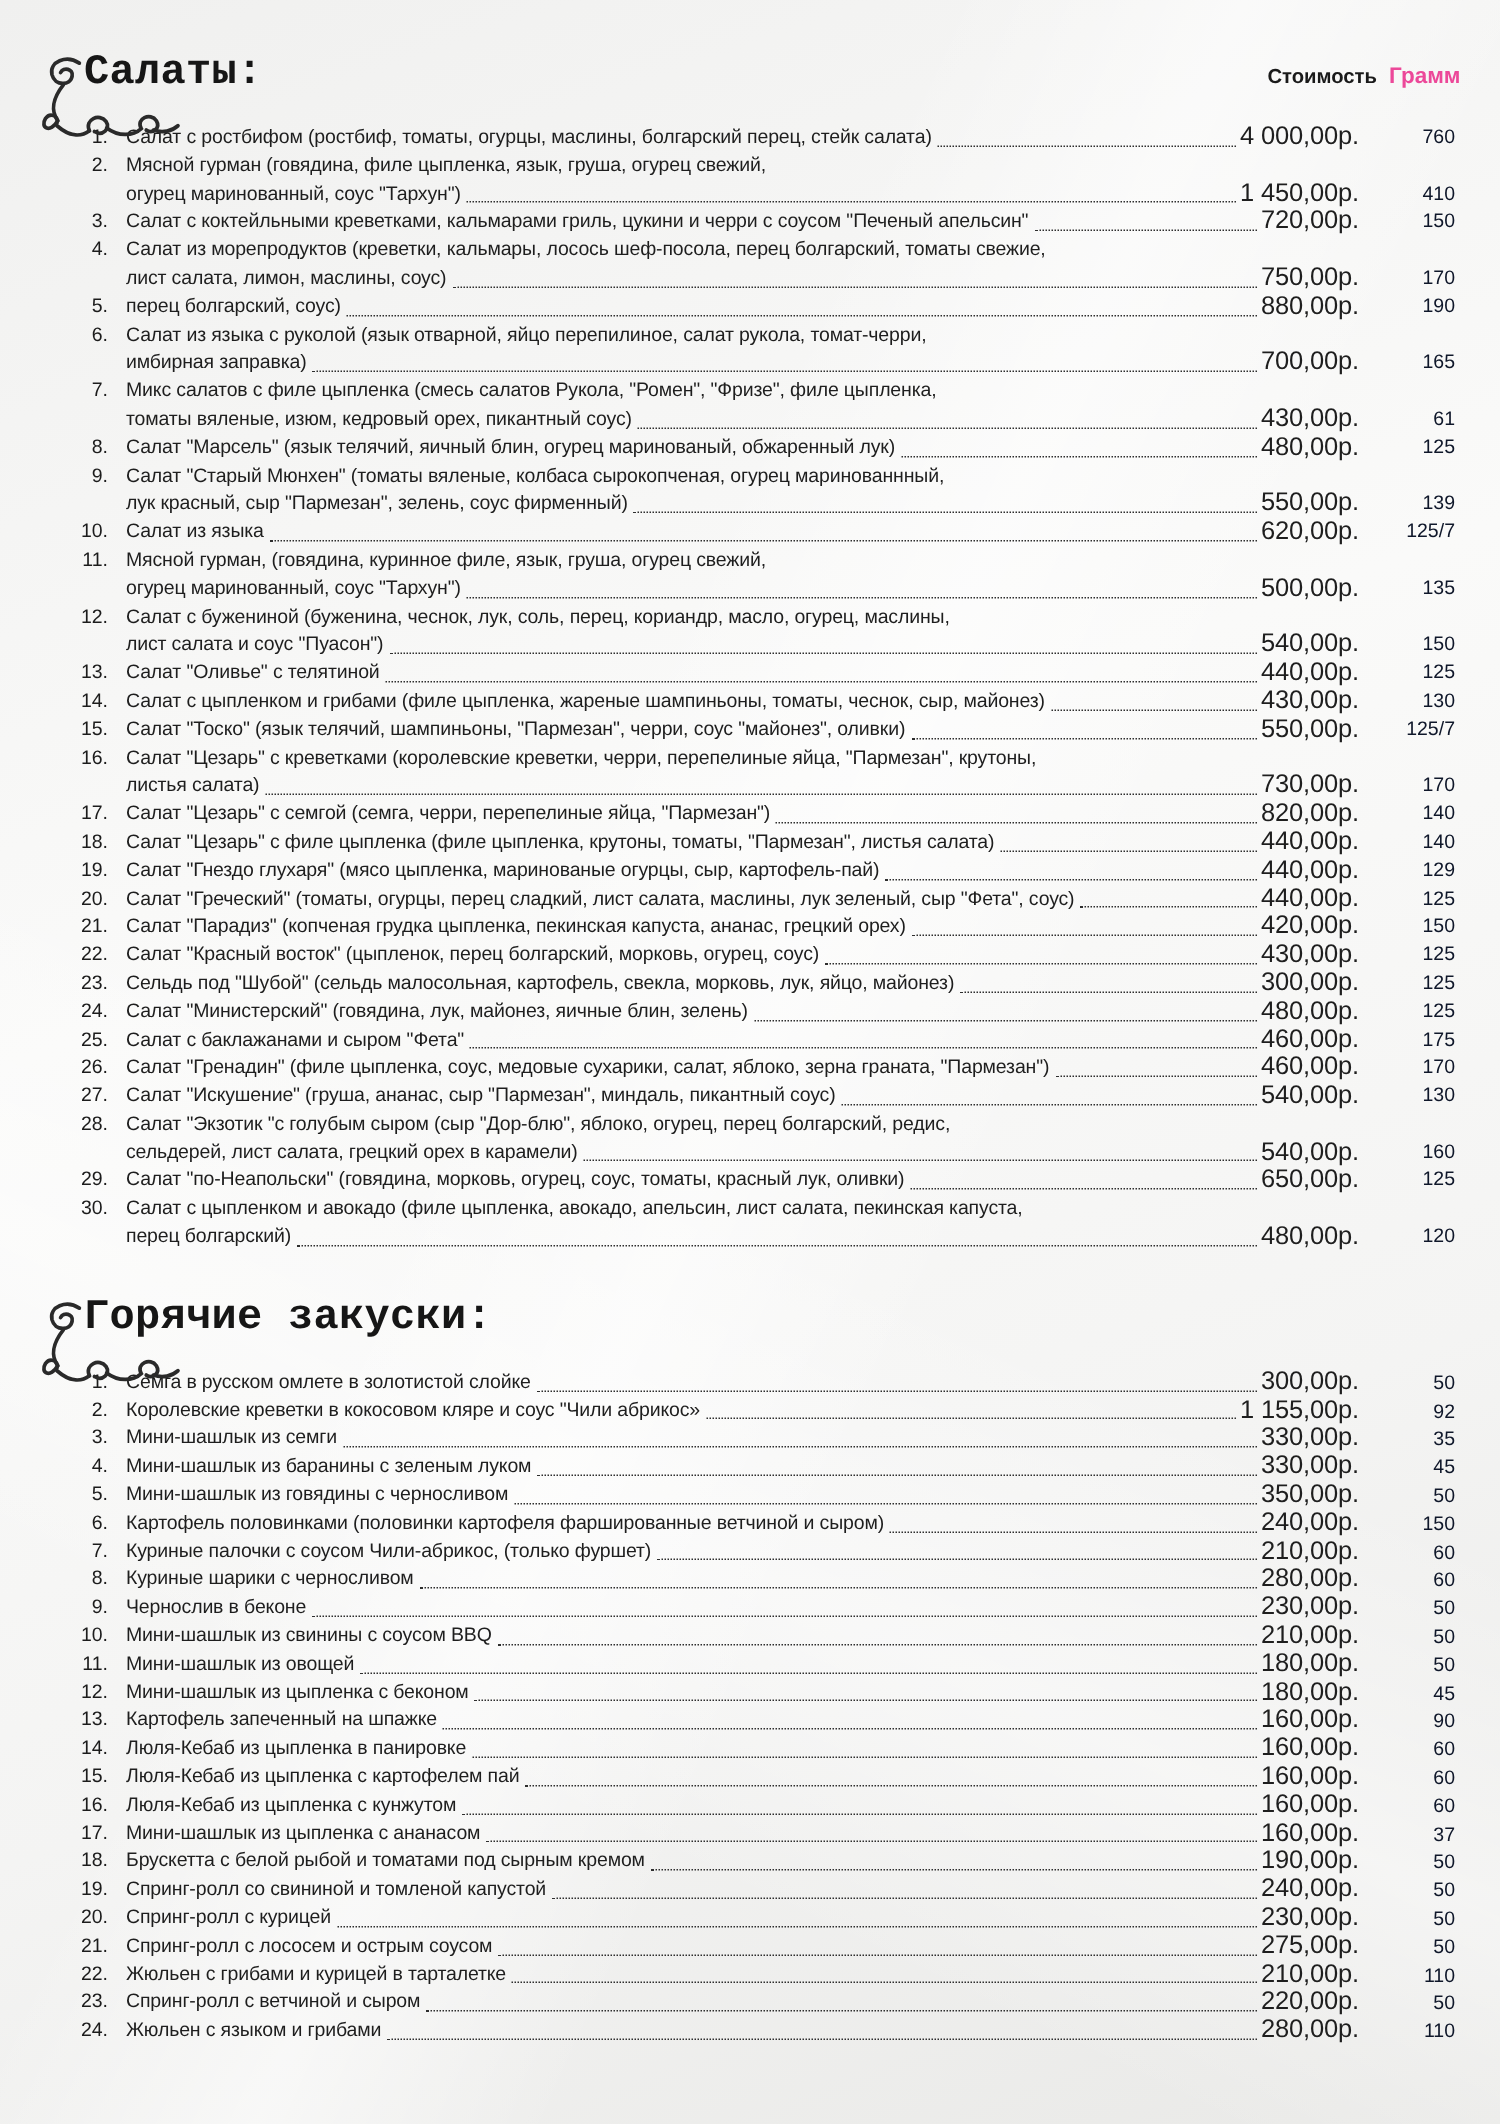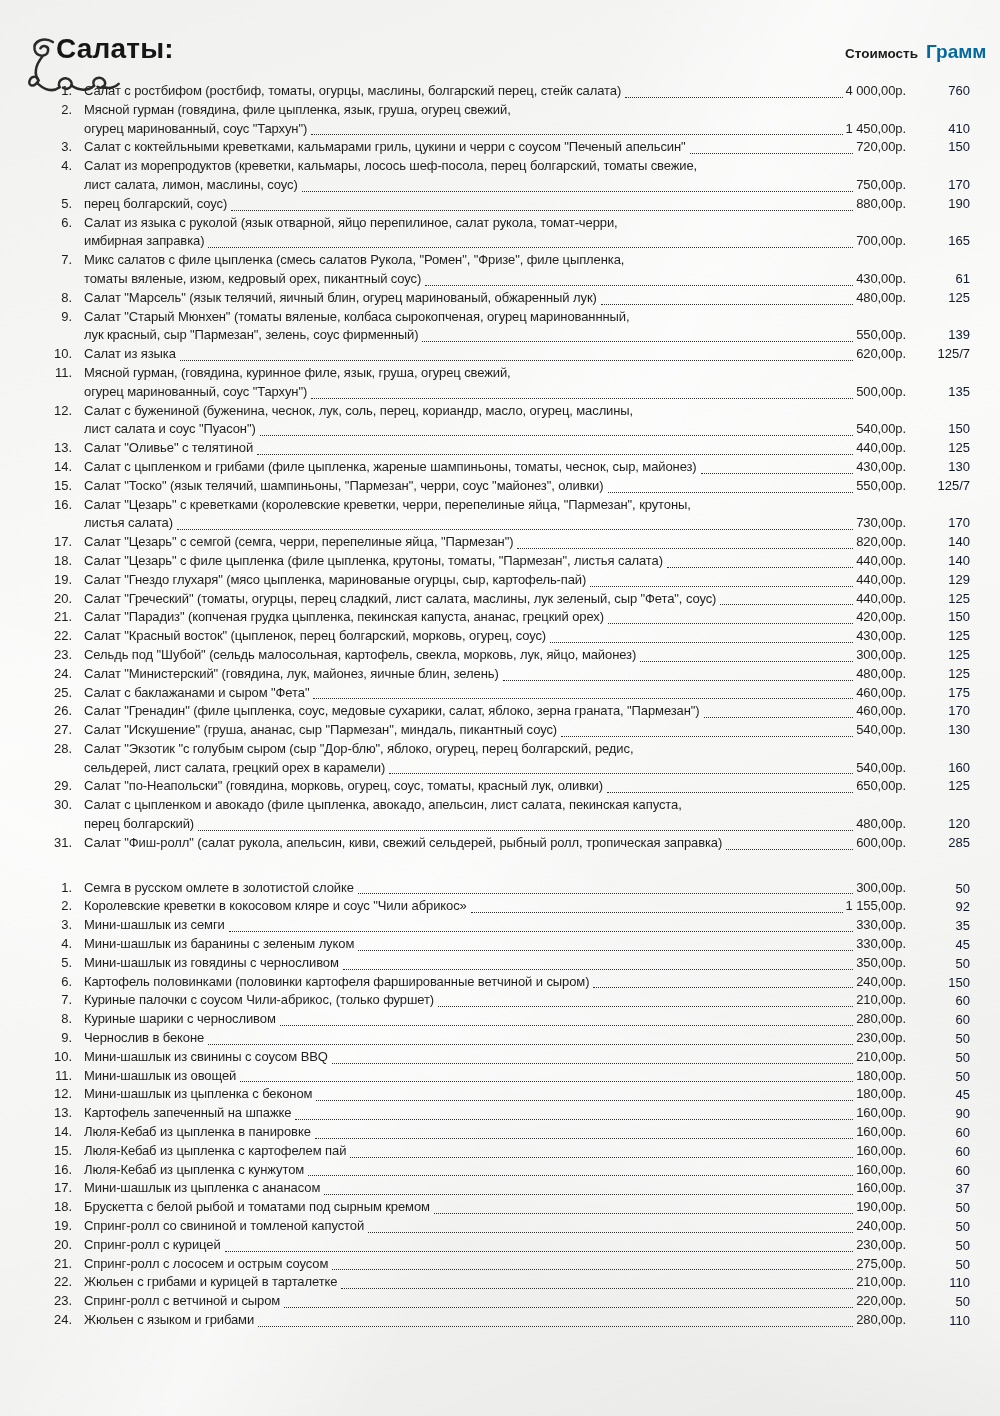--- a/index.html
+++ b/index.html
@@ -13,43 +13,43 @@
       linear-gradient(160deg, #f0f0ef 0%, #fafaf9 40%, #f4f4f3 70%, #e9e9e7 100%);
     overflow:hidden;
   }
   .page{padding:30px 30px 0 30px;box-sizing:border-box;width:1000px;height:1416px;}
   .menu-section{position:relative;}
   .menu-section + .menu-section{margin-top:26px;}
   .section-header{position:relative;display:flex;align-items:baseline;height:44px;margin-bottom:8px;}
   .flourish{position:absolute;left:-4px;top:4px;width:96px;height:68px;pointer-events:none;}
   .section-title{
     margin:0 0 0 26px;font-size:28px;font-weight:600;letter-spacing:.2px;color:#161616;
-    font-family:Liberation Sans, sans-serif;line-height:38px;
+    font-family:Liberation Mono, monospace;line-height:38px;
   }
   .col-headers{margin-left:auto;display:flex;gap:8px;align-items:baseline;}
   .col-price{font-weight:700;font-size:13.5px;color:#1a1a1a;}
-  .col-grams{font-weight:700;font-size:19px;color:#0369a1;width:44px;text-align:center;}
+  .col-grams{font-weight:700;font-size:15px;color:#ec4899;width:44px;text-align:center;}
   ol.items{list-style:none;margin:0;padding:0;}
   li.item{
     display:grid;grid-template-columns:42px 1fr 52px;column-gap:12px;
     align-items:end;
   }
   .num{
     text-align:right;font-size:13px;line-height:18.8px;align-self:start;color:#1c1c1c;
   }
   .content{min-width:0;}
   .line{font-size:13px;line-height:18.8px;white-space:nowrap;letter-spacing:-0.1px;}
   .line-last{display:flex;align-items:flex-end;}
   .line-text{white-space:nowrap;}
   .dots{
     flex:1 1 auto;min-width:6px;height:1px;
     border-bottom:1.7px dotted #2e2e2e;
     margin:0 3px 3px 4px;
   }
-  .price{white-space:nowrap;font-size:13px;line-height:18.8px;}
+  .price{white-space:nowrap;font-size:17px;line-height:18.8px;}
   .grams{
     text-align:right;font-size:13px;line-height:18.8px;align-self:end;color:#0f172a;
   }
   .sec-1 .grams{transform:translateY(1px);}
 </style>
 </head>
 <body>
 
 <div class="page" id="menu-root">
     <section class="menu-section sec-0">
@@ -405,34 +405,37 @@
           <div class="content">
             <div class="line">Салат с цыпленком и авокадо (филе цыпленка, авокадо, апельсин, лист салата, пекинская капуста,</div>
             <div class="line line-last">
               <span class="line-text">перец болгарский)</span>
               <span class="dots"></span>
               <span class="price">480,00р.</span>
             </div>
           </div>
           <span class="grams">120</span>
         </li>
-        <li class="item">
-          <span class="num">31.</span>
-          <div class="content">
-            <div class="line line-last">
-              <span class="line-text">Салат "Фиш-ролл" (салат рукола, апельсин, киви, свежий сельдерей, рыбный ролл, тропическая заправка)</span>
-              <span class="dots"></span>
-              <span class="price">600,00р.</span>
-            </div>
-          </div>
-          <span class="grams">285</span>
-        </li>
       </ol>
     </section>
     <section class="menu-section sec-1">
+      <div class="section-header">
+        <svg class="flourish" viewBox="0 0 100 66" aria-hidden="true">
+    <g fill="none" stroke="#2a2a2a" stroke-width="2.6" stroke-linecap="round">
+      <path d="M28,6 C19,0 7,5 9,14 C11,22 22,22 23,15 C24,10 17,8.5 15,12.5"></path>
+      <path d="M17,21 C10,30 7.5,38 13,46"></path>
+      <path d="M13,46 C8,55 0.5,51 4.5,44.5 C7.5,40 14,42.5 12.5,47.5"></path>
+      <path d="M12.5,49.5 C21,57 29,57.5 35,53"></path>
+      <path d="M35,53 C31.5,45 42,40.5 46.5,46.5 C50,51.5 44,57 38.5,53.5"></path>
+      <path d="M47,51 C55,57 65,57 71,51.5 C67,44.5 77.5,40 81.5,46 C84.5,51 79,55.5 74.5,52.5"></path>
+      <path d="M79.5,52.5 C86,55 92.5,53 96.5,49.5"></path>
+    </g>
+  </svg>
+        <h2 class="section-title">Горячие закуски:</h2>
+      </div>
       <ol class="items">
         <li class="item">
           <span class="num">1.</span>
           <div class="content">
             <div class="line line-last">
               <span class="line-text">Семга в русском омлете в золотистой слойке</span>
               <span class="dots"></span>
               <span class="price">300,00р.</span>
             </div>
           </div>

